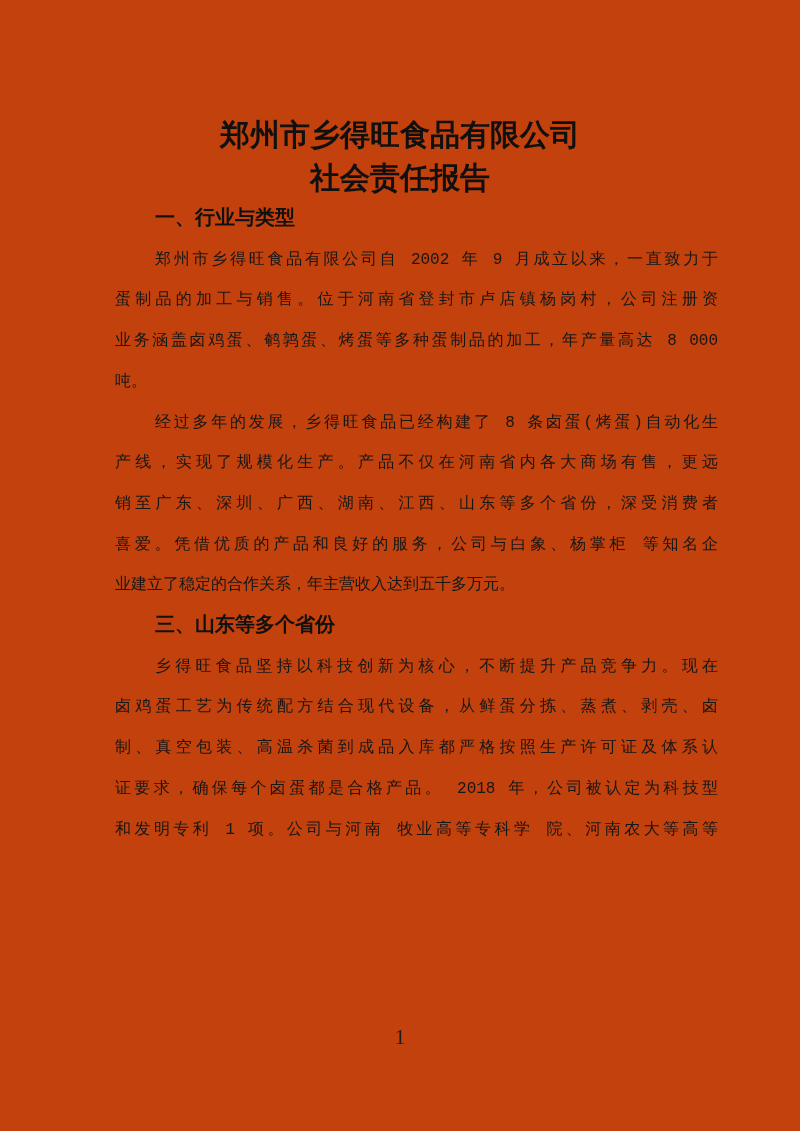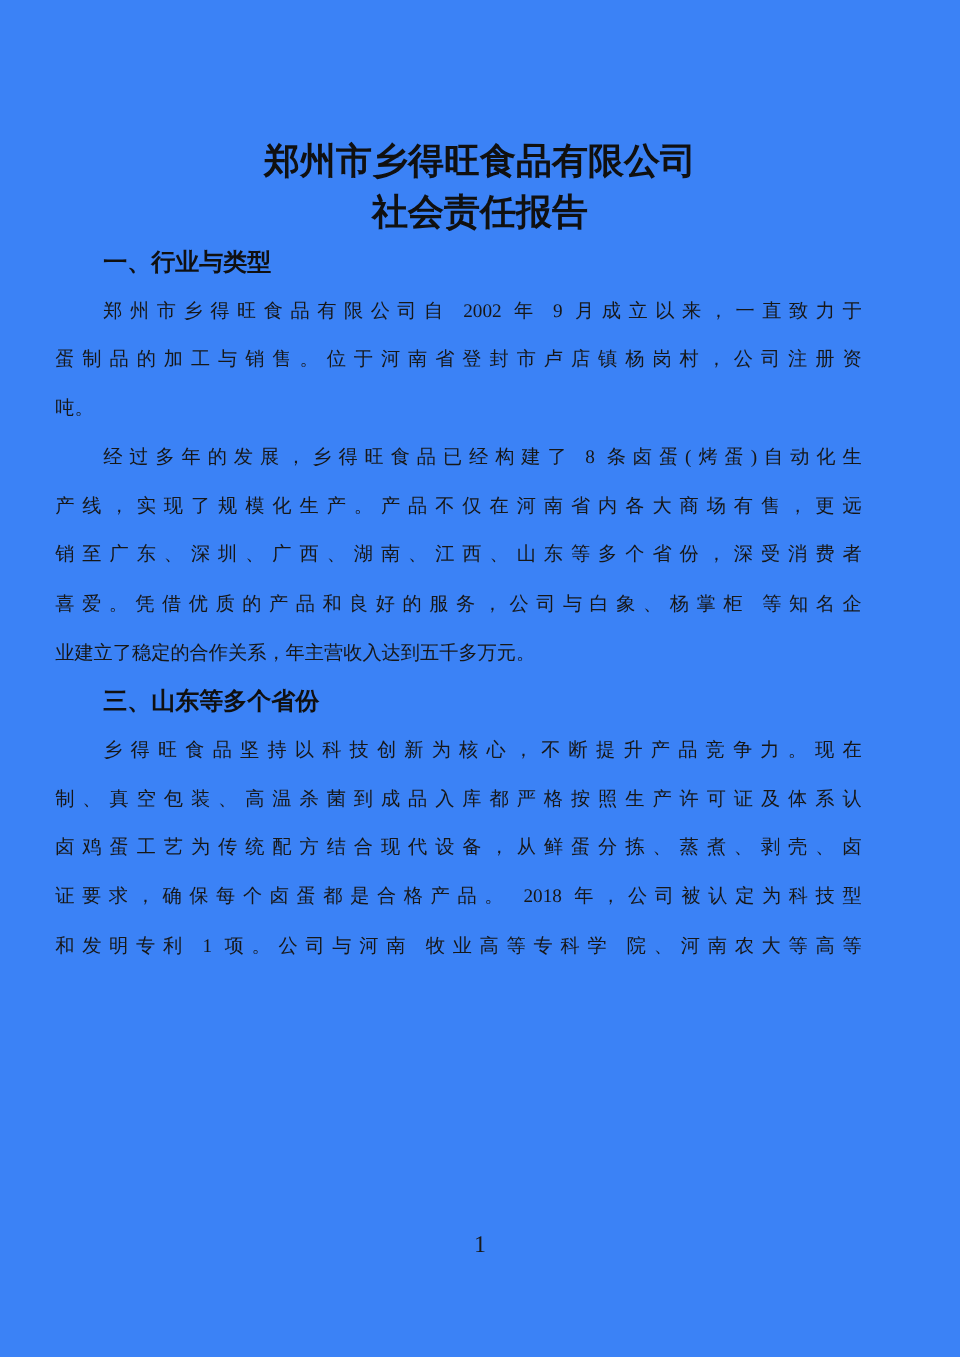--- a/index.html
+++ b/index.html
@@ -4,38 +4,39 @@
 <style>
   html, body {
     margin: 0;
     padding: 0;
     background: #ffffff;
   }
   .page {
     position: relative;
     width: 800px;
     height: 1131px;
-    background: #3b82f6;
+    background: #c2410c;
     overflow: hidden;
     font-family: "Liberation Serif", "DejaVu Serif", serif;
     color: #171717;
   }
   .title-block {
     padding-top: 113px;
   }
   .doc-title {
     text-align: center;
     font-weight: bold;
     font-size: 30px;
     line-height: 43px;
     letter-spacing: 0px;
     color: #101010;
   }
   .content {
-    margin: 0 82px 0 46px; 
+    margin: 0 82px 0 115px; 
+    font-family: Liberation Mono, monospace;
   }
   .sec-heading {
     font-weight: bold;
     font-size: 20px;
     line-height: 40.7px;
     text-indent: 40px;
     color: #101010;
     white-space: pre;
   }
   .ln {
@@ -70,29 +71,30 @@
 
   <div class="title-block">
     <div class="doc-title">郑州市乡得旺食品有限公司</div>
     <div class="doc-title">社会责任报告</div>
   </div>
 
   <div class="content">
       <div class="sec-heading">一、行业与类型</div>
       <div class="ln indent">郑州市乡得旺食品有限公司自 2002 年 9 月成立以来，一直致力于</div>
       <div class="ln">蛋制品的加工与销售。位于河南省登封市卢店镇杨岗村，公司注册资</div>
+      <div class="ln">业务涵盖卤鸡蛋、鹌鹑蛋、烤蛋等多种蛋制品的加工，年产量高达 8 000</div>
       <div class="ln noj">吨。</div>
       <div class="ln indent">经过多年的发展，乡得旺食品已经构建了 8 条卤蛋(烤蛋)自动化生</div>
       <div class="ln">产线，实现了规模化生产。产品不仅在河南省内各大商场有售，更远</div>
       <div class="ln">销至广东、深圳、广西、湖南、江西、山东等多个省份，深受消费者</div>
       <div class="ln">喜爱。凭借优质的产品和良好的服务，公司与白象、杨掌柜 等知名企</div>
       <div class="ln noj">业建立了稳定的合作关系，年主营收入达到五千多万元。</div>
       <div class="sec-heading">三、山东等多个省份</div>
       <div class="ln indent">乡得旺食品坚持以科技创新为核心，不断提升产品竞争力。现在</div>
+      <div class="ln">卤鸡蛋工艺为传统配方结合现代设备，从鲜蛋分拣、蒸煮、剥壳、卤</div>
       <div class="ln">制、真空包装、高温杀菌到成品入库都严格按照生产许可证及体系认</div>
-      <div class="ln">卤鸡蛋工艺为传统配方结合现代设备，从鲜蛋分拣、蒸煮、剥壳、卤</div>
       <div class="ln">证要求，确保每个卤蛋都是合格产品。 2018 年，公司被认定为科技型</div>
       <div class="ln">和发明专利 1 项。公司与河南 牧业高等专科学 院、河南农大等高等</div>
     </div>
 
   <div class="page-num">1</div>
 
 </div>
 
 </body></html>

